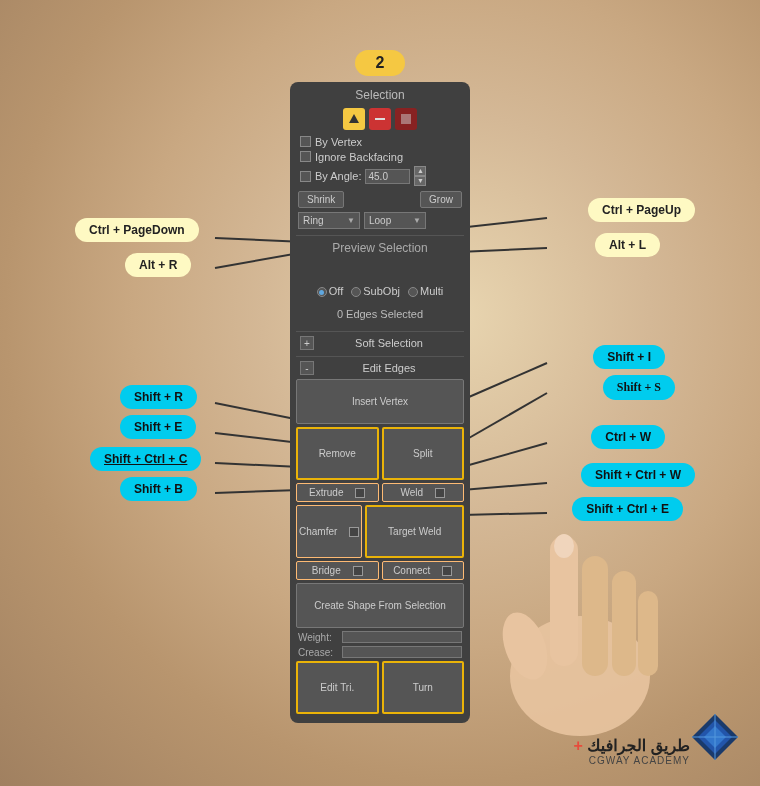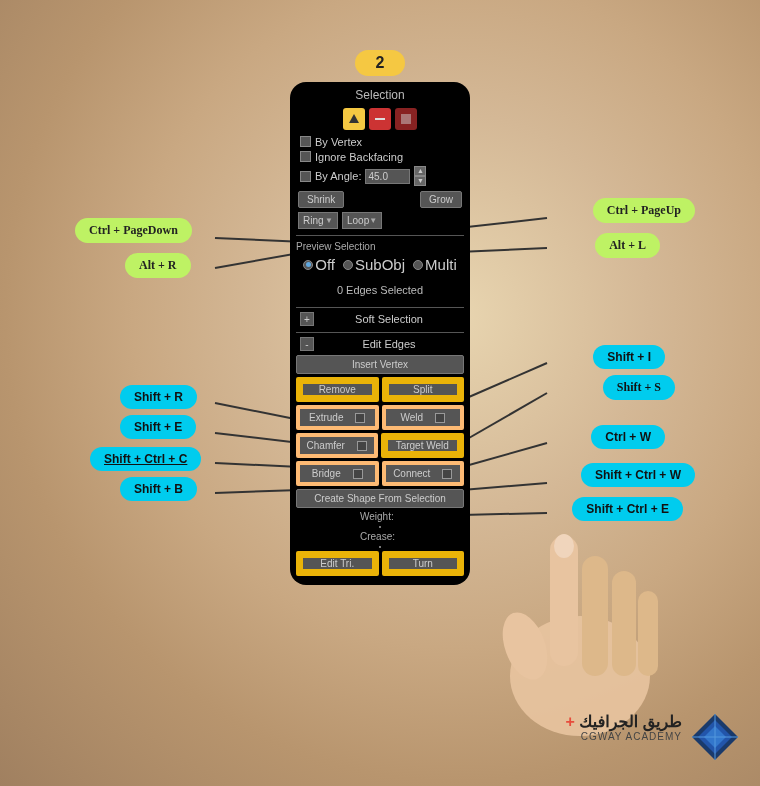--- a/index.html
+++ b/index.html
@@ -29,22 +29,22 @@
       font-weight: bold;
       color: #222;
       text-align: center;
       display: block;
       width: 50px;
       margin: 0 auto 6px auto;
     }
 
     .panel {
       width: 180px;
-      background: #000000;
-      border-radius: 16px;
+      background: #404040;
+      border-radius: 8px;
       padding: 6px;
       color: #ccc;
       font-size: 11px;
     }
 
     .panel-header {
       text-align: center;
       color: #bbb;
       font-size: 12px;
       margin-bottom: 6px;
@@ -143,56 +143,57 @@
       padding: 0 2px;
       align-items: center;
     }
 
     .dropdown {
       background: #555;
       border: 1px solid #777;
       color: #ccc;
       font-size: 10px;
       padding: 2px 4px;
-      width: 40px;
+      width: 62px;
       display: flex;
       align-items: center;
       justify-content: space-between;
     }
 
     .dropdown-arrow {
       font-size: 8px;
       color: #aaa;
     }
 
     .preview-section {
       border-top: 1px solid #555;
       padding-top: 5px;
       margin-bottom: 5px;
     }
 
     .preview-label {
-      text-align: left;
-      font-size: 10px;
+      text-align: center;
+      font-size: 12px;
       color: #aaa;
       margin-bottom: 4px;
     }
 
     .radio-row {
       display: flex;
       justify-content: center;
       gap: 8px;
       margin-bottom: 5px;
     }
 
     .radio-option {
       display: flex;
-      align-items: center;
+      align-items: flex-end;
       gap: 2px;
-      font-size: 15px;
+      font-size: 11px;
+      margin-top: 26px;
     }
 
     .radio-dot {
       width: 10px;
       height: 10px;
       border-radius: 50%;
       border: 1px solid #888;
       background: #555;
       display: flex;
       align-items: center;
@@ -242,49 +243,49 @@
       flex: 1;
       text-align: center;
     }
 
     .full-btn {
       width: 100%;
       background: #555;
       border: 1px solid #777;
       color: #ccc;
       font-size: 10px;
-      padding: 3px;
+      padding: 16px;
       text-align: center;
       margin-bottom: 3px;
       cursor: pointer;
       border-radius: 2px;
     }
 
     .two-col-row {
       display: flex;
       gap: 3px;
       margin-bottom: 3px;
     }
 
     .half-btn {
       flex: 1;
       background: #555;
-      border: 7px solid #eab308;
-      color: #ccc;
-      font-size: 10px;
-      padding: 0;
+      border: 2px solid #eab308;
+      color: #ccc;
+      font-size: 10px;
+      padding: 19px;
       text-align: center;
       cursor: pointer;
       border-radius: 2px;
     }
 
     .btn-with-square {
       flex: 1;
       background: #555;
-      border: 4px solid #fdba74;
+      border: 1px solid #fdba74;
       color: #ccc;
       font-size: 10px;
       padding: 3px 2px;
       text-align: center;
       cursor: pointer;
       border-radius: 2px;
       display: flex;
       align-items: center;
       justify-content: center;
       gap: 12px;
@@ -297,21 +298,20 @@
       background: #444;
       flex-shrink: 0;
     }
 
     .weight-crease-row {
       display: flex;
       align-items: center;
       gap: 4px;
       margin-bottom: 3px;
       padding: 0 2px;
-      flex-direction: column;
     }
 
     .wc-label {
       font-size: 10px;
       color: #aaa;
       width: 40px;
     }
 
     .wc-bar {
       flex: 1;
@@ -325,39 +325,38 @@
       position: absolute;
       border-radius: 20px;
       padding: 5px 14px;
       font-size: 12px;
       font-weight: bold;
       white-space: nowrap;
       z-index: 20;
     }
 
     .shortcut-yellow {
-      background: #bef264;
+      background: #fef9c3;
       color: #222;
-      font-family: Liberation Serif, serif;
     }
 
     .shortcut-cyan {
       background: #00ccee;
       color: #111;
     }
 
     
     .logo {
       position: absolute;
       bottom: 20px;
       right: 20px;
       z-index: 30;
       display: flex;
-      align-items: flex-start;
-      gap: 8px;
+      align-items: flex-end;
+      gap: 0;
     }
 
     
     .lines-svg {
       position: absolute;
       top: 0;
       left: 0;
       width: 760px;
       height: 786px;
       z-index: 5;

